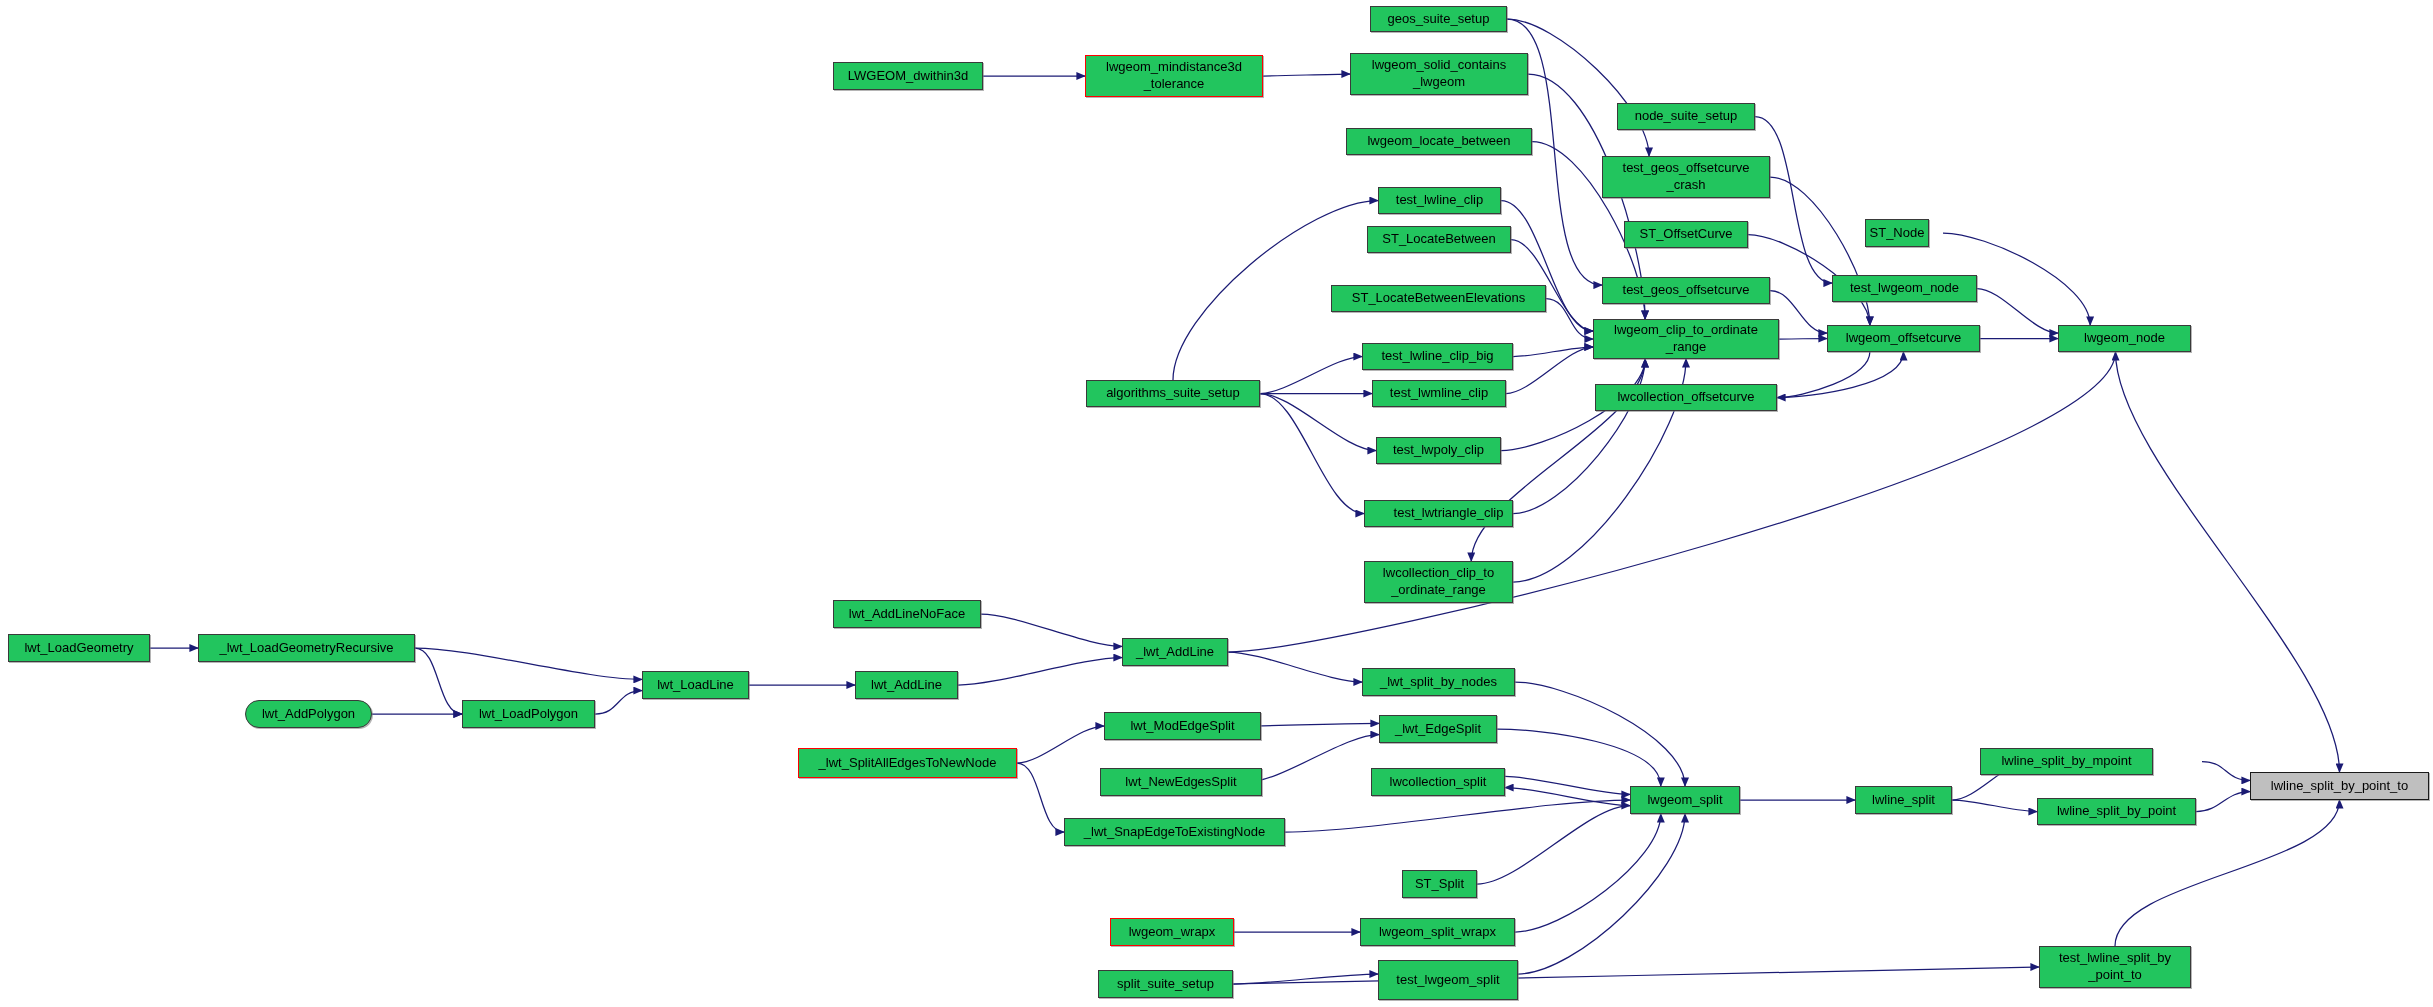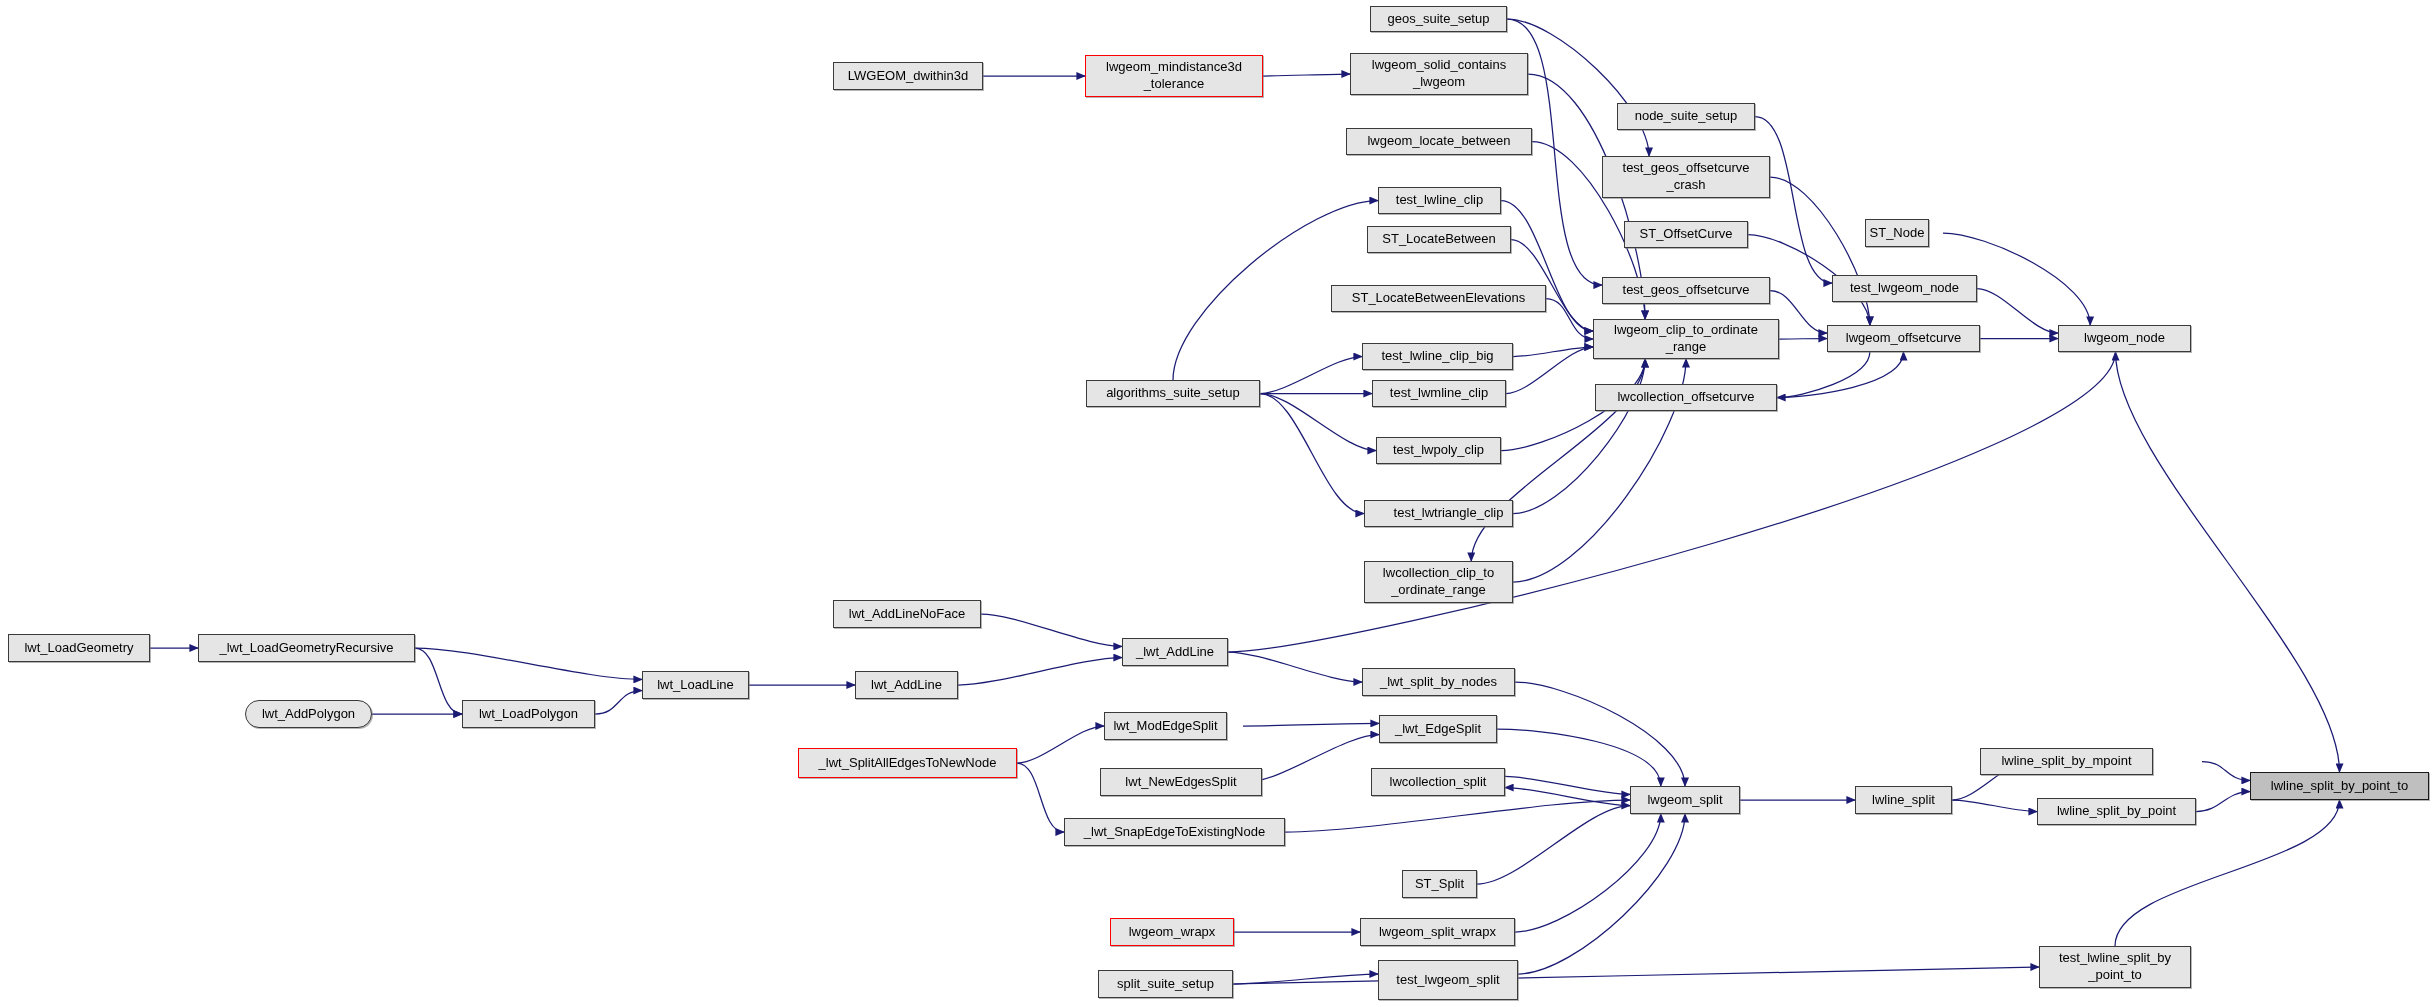--- a/index.html
+++ b/index.html
@@ -26,21 +26,21 @@
     left: 0;
     top: 0;
     width: 100%;
     height: 100%;
     z-index: 1;
     pointer-events: none;
   }
   .node {
     position: absolute;
     box-sizing: border-box;
-    background: #e5e5e5;
+    background: #22c55e;
     border: 1.4px solid #3a3a3a;
     color: #000000;
     font-size: 13px;
     line-height: 1.3;
     display: flex;
     align-items: center;
     justify-content: center;
     text-align: center;
     white-space: pre-line;
     pointer-events: auto;
@@ -165,21 +165,21 @@
 _ordinate_range</div>
       <div class="node" style="left: 8px; top: 634px; width: 142px; height: 28px;">lwt_LoadGeometry</div>
       <div class="node" style="left: 198px; top: 634px; width: 217px; height: 28px;">_lwt_LoadGeometryRecursive</div>
       <div class="node" style="left: 245px; top: 700px; width: 127px; height: 28px; border-radius: 14px;">lwt_AddPolygon</div>
       <div class="node" style="left: 462px; top: 700px; width: 133px; height: 28px;">lwt_LoadPolygon</div>
       <div class="node" style="left: 642px; top: 671px; width: 107px; height: 28px;">lwt_LoadLine</div>
       <div class="node" style="left: 833px; top: 600px; width: 148px; height: 28px;">lwt_AddLineNoFace</div>
       <div class="node" style="left: 855px; top: 671px; width: 103px; height: 28px;">lwt_AddLine</div>
       <div class="node" style="left: 1122px; top: 638px; width: 106px; height: 28px;">_lwt_AddLine</div>
       <div class="node" style="left: 1362px; top: 668px; width: 153px; height: 28px;">_lwt_split_by_nodes</div>
-      <div class="node" style="left: 1104px; top: 712px; width: 123px; height: 28px;">lwt_ModEdgeSplit</div>
+      <div class="node" style="left: 1104px; top: 712px; width: 157px; height: 28px;">lwt_ModEdgeSplit</div>
       <div class="node red" style="left: 798px; top: 748px; width: 219px; height: 30px;">_lwt_SplitAllEdgesToNewNode</div>
       <div class="node" style="left: 1100px; top: 768px; width: 162px; height: 28px;">lwt_NewEdgesSplit</div>
       <div class="node" style="left: 1379px; top: 715px; width: 118px; height: 28px;">_lwt_EdgeSplit</div>
       <div class="node" style="left: 1371px; top: 768px; width: 134px; height: 28px;">lwcollection_split</div>
       <div class="node" style="left: 1064px; top: 818px; width: 221px; height: 28px;">_lwt_SnapEdgeToExistingNode</div>
       <div class="node" style="left: 1402px; top: 870px; width: 75px; height: 28px;">ST_Split</div>
       <div class="node" style="left: 1630px; top: 786px; width: 110px; height: 28px;">lwgeom_split</div>
       <div class="node" style="left: 1855px; top: 786px; width: 97px; height: 28px;">lwline_split</div>
       <div class="node red" style="left: 1110px; top: 918px; width: 124px; height: 28px;">lwgeom_wrapx</div>
       <div class="node" style="left: 1360px; top: 918px; width: 155px; height: 28px;">lwgeom_split_wrapx</div>

